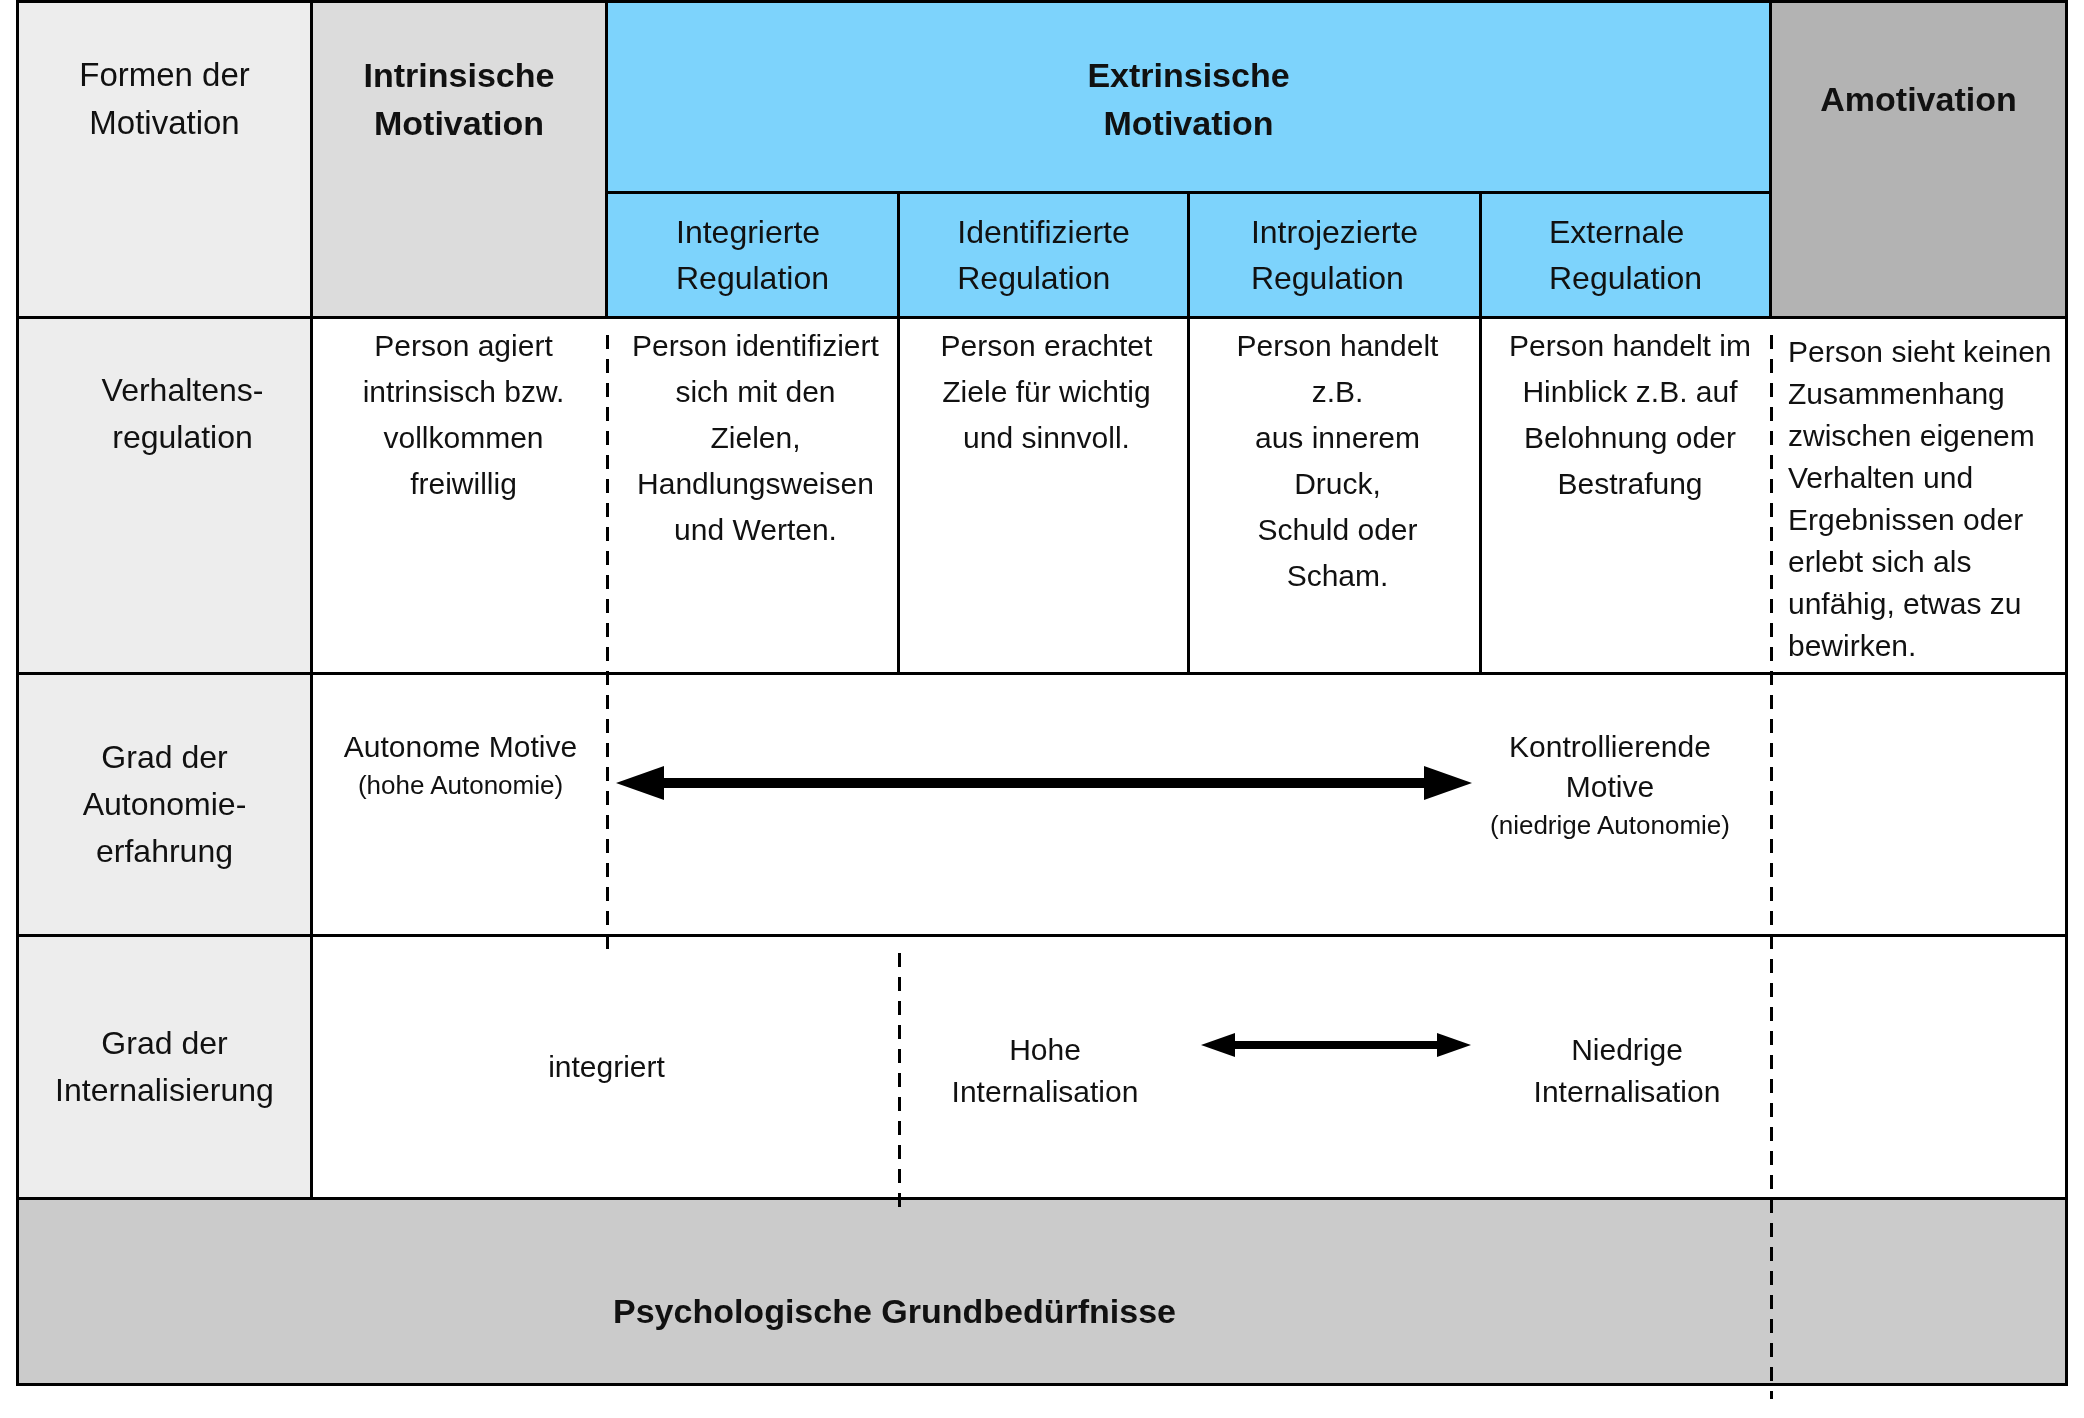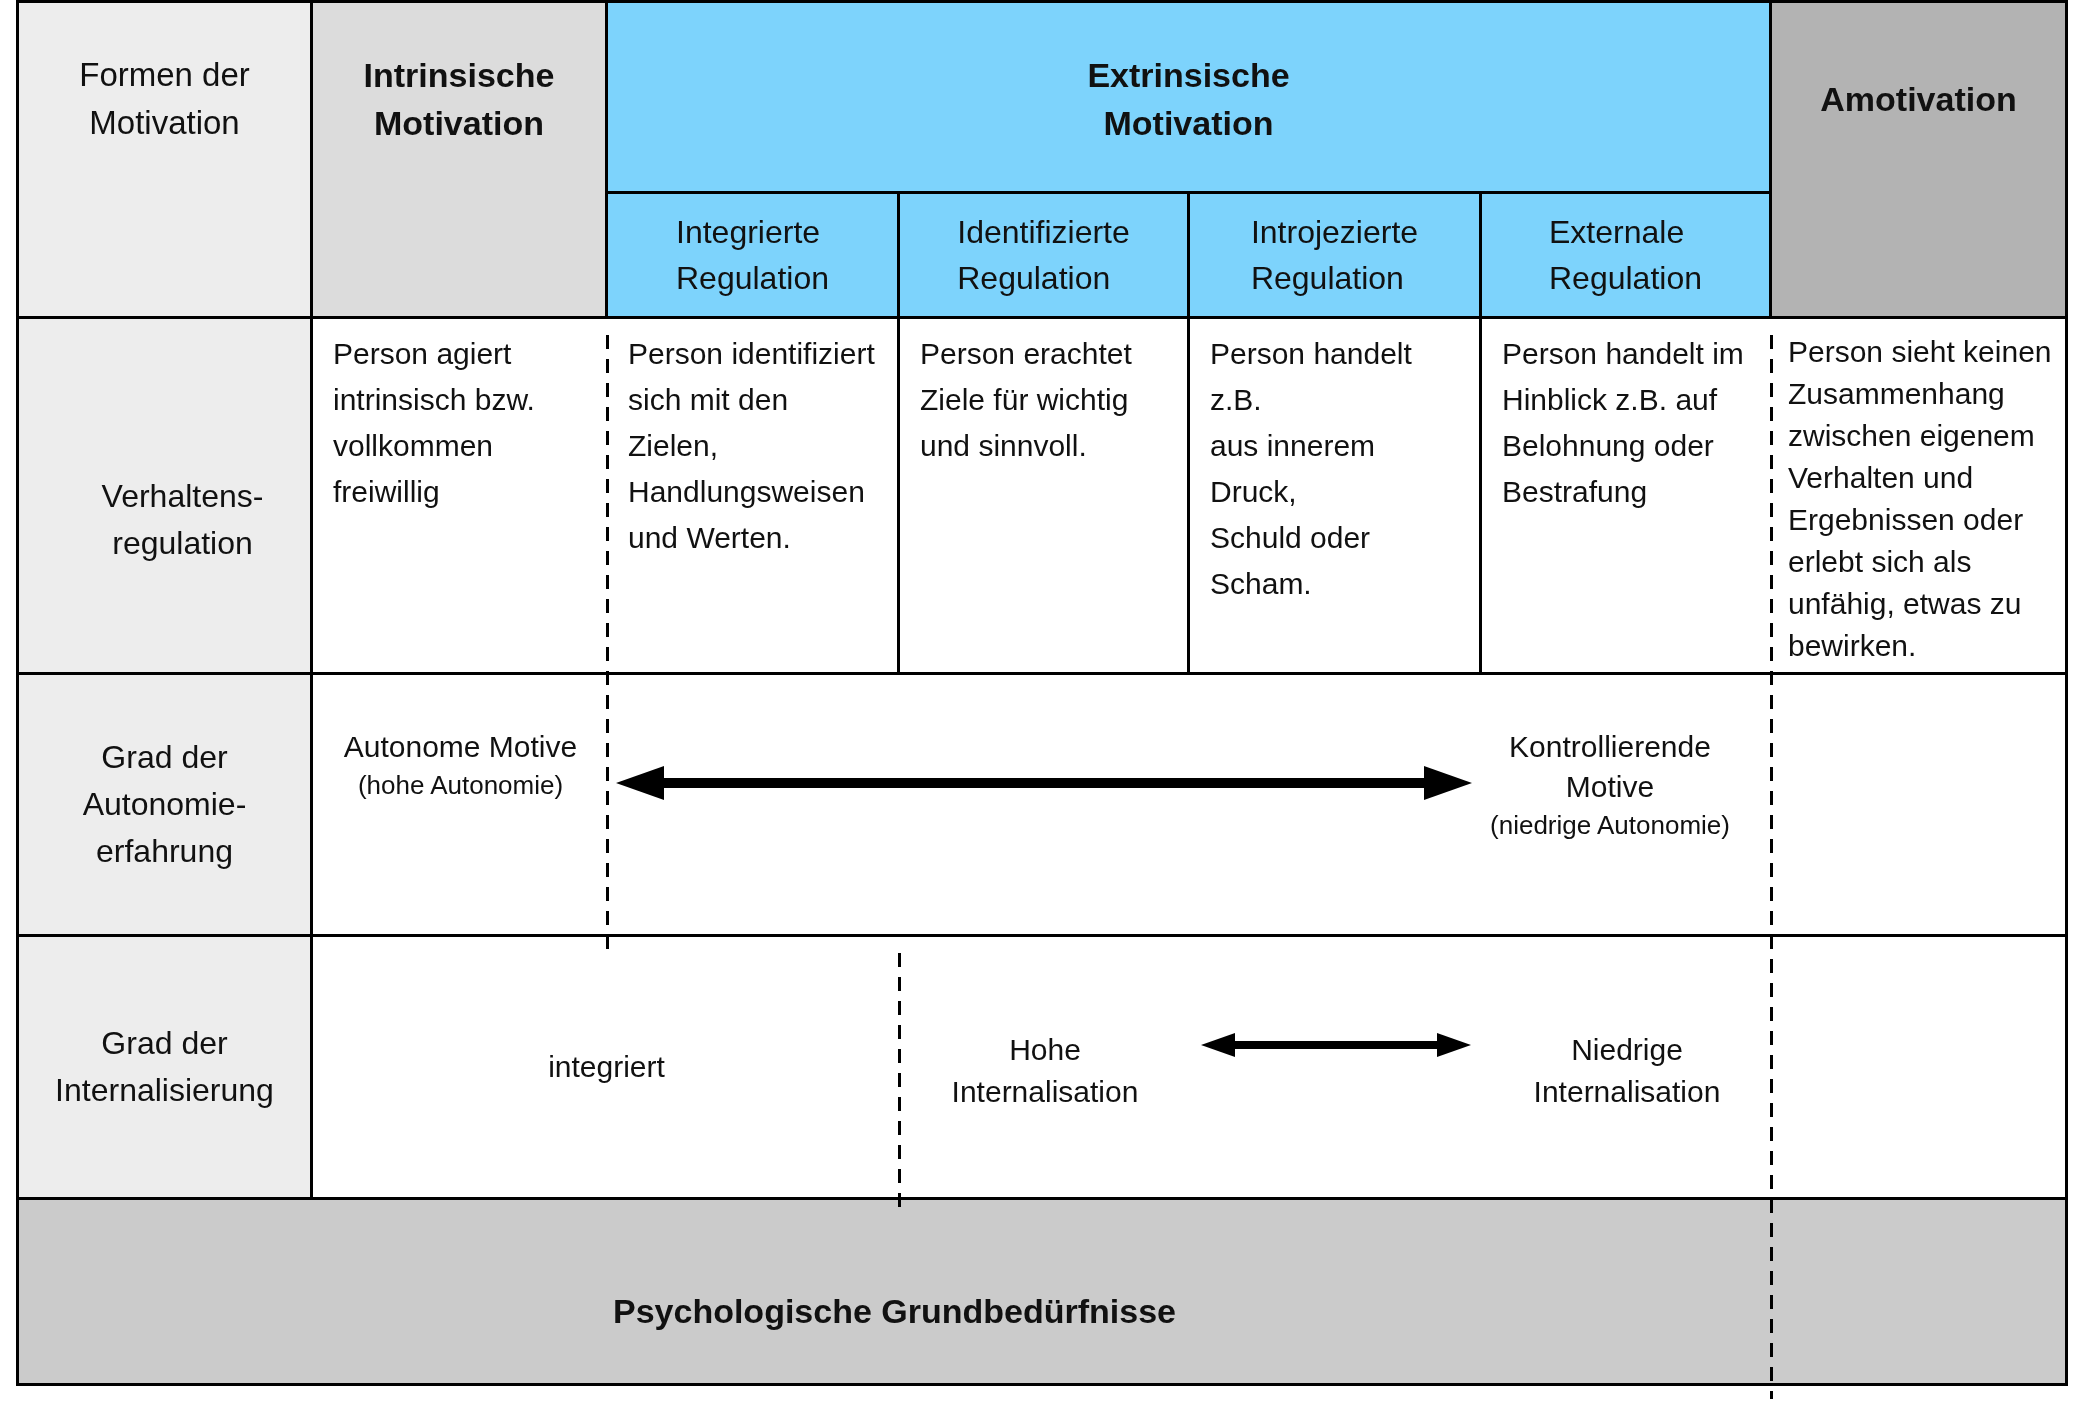--- a/index.html
+++ b/index.html
@@ -27,24 +27,24 @@
   .pre{white-space:pre-line;}
 
   
   .hdr-inner{height:191px;display:flex;align-items:center;justify-content:center;text-align:center;}
   .hdr-regular{font-size:33px;line-height:48px;}
   .hdr-bold{font-size:34px;line-height:48px;font-weight:bold;}
   .sub-hdr{display:flex;align-items:center;justify-content:center;height:100%;
            font-size:32px;line-height:46px;}
 
   .row-label{display:flex;justify-content:center;font-size:32px;line-height:47px;text-align:center;}
-  .row-label-top{align-items:center;padding-top:48px;padding-left:36px;}
+  .row-label-top{align-items:flex-start;padding-top:48px;padding-left:36px;}
   .row-label-mid{align-items:center;}
 
-  .body-cell{padding:12px 14px 0 20px;font-size:30px;line-height:46px;}
+  .body-cell{padding:4px 14px 0 20px;font-size:30px;line-height:46px;text-align:center;}
   .body-cell-tight{padding:12px 10px 0 16px;font-size:30px;line-height:42px;}
 
   .autonome-cell{padding-top:52px;text-align:center;font-size:30px;line-height:40px;}
   .small-paren{font-size:26px;line-height:36px;}
 
   .kontroll-block{position:absolute;top:52px;right:2px;width:320px;text-align:center;
                   font-size:30px;line-height:40px;}
 
   .arrow-long{position:absolute;left:8px;top:88px;}
 

